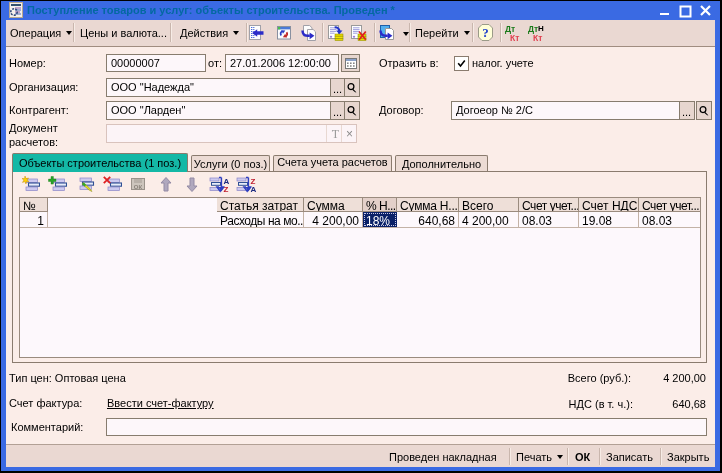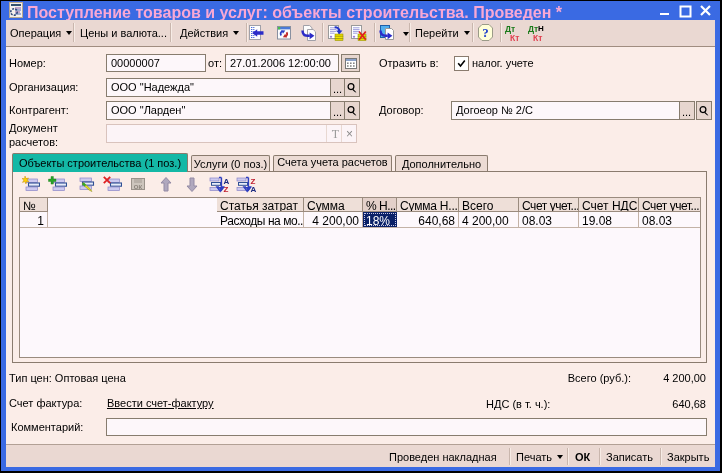--- a/index.html
+++ b/index.html
@@ -1,20 +1,20 @@
 <!DOCTYPE html>
 <html><head><meta charset="utf-8"><style>
 html,body{margin:0;padding:0}
 body{width:722px;height:473px;position:relative;overflow:hidden;background:#000;
   font-family:"Liberation Sans",sans-serif;font-size:11px;color:#000}
 .abs{position:absolute}
 .blue{position:absolute;left:1px;top:1px;width:719px;height:470px;background:#3a6ae3}
 .content{position:absolute;left:6px;top:20px;width:709px;height:447px;background:#fbede8}
 
-.title{position:absolute;left:1px;top:1px;width:719px;height:27px;color:#f9a8d4;font-weight:bold;font-size:16px}
+.title{position:absolute;left:1px;top:1px;width:719px;height:27px;color:#0369a1;font-weight:bold;font-size:11px}
 .title .txt{position:absolute;left:26px;top:3px;white-space:nowrap}
 
 .tbar{position:absolute;left:0;top:0;width:709px;height:26px;background:#ead8d2;border-bottom:1px solid #a08c80}
 .tbtn{position:absolute;top:7px;white-space:nowrap}
 .tsep{position:absolute;top:3px;width:1px;height:19px;background:#c9b6ad;border-right:1px solid #f7ece6}
 .dar{display:inline-block;width:0;height:0;border-left:3.5px solid transparent;border-right:3.5px solid transparent;border-top:4px solid #000;vertical-align:2px;margin-left:5px}
 
 .inp{position:absolute;background:#fdf7fa;border:1px solid #877c6e;box-sizing:border-box;line-height:16px;padding-left:4px;white-space:nowrap}
 .lbl{position:absolute;white-space:nowrap}
 .btn3{position:absolute;background:#e7d6cf;border:1px solid #877c6e;box-sizing:border-box;text-align:center}
@@ -288,21 +288,21 @@
    <div class="rcell" style="left:619px;width:61px;border-right:none">08.03</div>
    <div class="rline"></div>
   </div>
  </div>
  <div id="bottom">
   <span class="lbl" style="left:3px;top:352px">Тип цен: Оптовая цена</span>
   <div class="lbl" style="left:480px;top:352px;width:145px;text-align:right">Всего (руб.):</div>
   <div class="lbl" style="left:600px;top:352px;width:100px;text-align:right">4 200,00</div>
   <span class="lbl" style="left:3px;top:377px">Счет фактура:</span>
   <span class="lbl" style="left:101px;top:377px;text-decoration:underline">Ввести счет-фактуру</span>
-  <div class="lbl" style="left:480px;top:378px;width:147px;">НДС (в т. ч.):</div>
+  <div class="lbl" style="left:480px;top:378px;width:147px;text-align:right">НДС (в т. ч.):</div>
   <div class="lbl" style="left:600px;top:378px;width:100px;text-align:right">640,68</div>
   <span class="lbl" style="left:5px;top:401px">Комментарий:</span>
   <div class="inp" style="left:100px;top:398px;width:601px;height:18px"></div>
  </div>
  <div class="bbar" id="bbar">
   <span class="bbtn" style="left:383px">Проведен накладная</span>
   <span class="tsep" style="left:503px;top:3px;height:17px"></span>
   <span class="bbtn" style="left:510px">Печать<span class="dar"></span></span>
   <span class="tsep" style="left:561px;top:3px;height:17px"></span>
   <span class="bbtn" style="left:569px;font-weight:bold">ОК</span>

